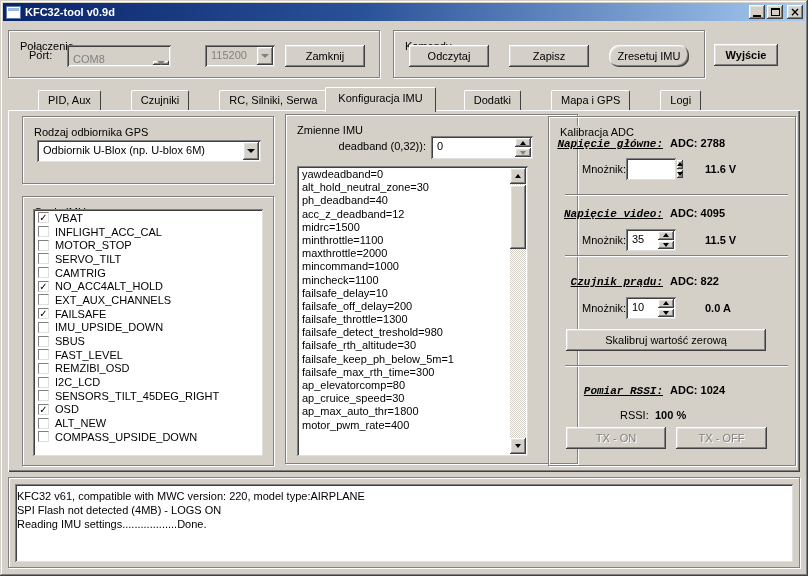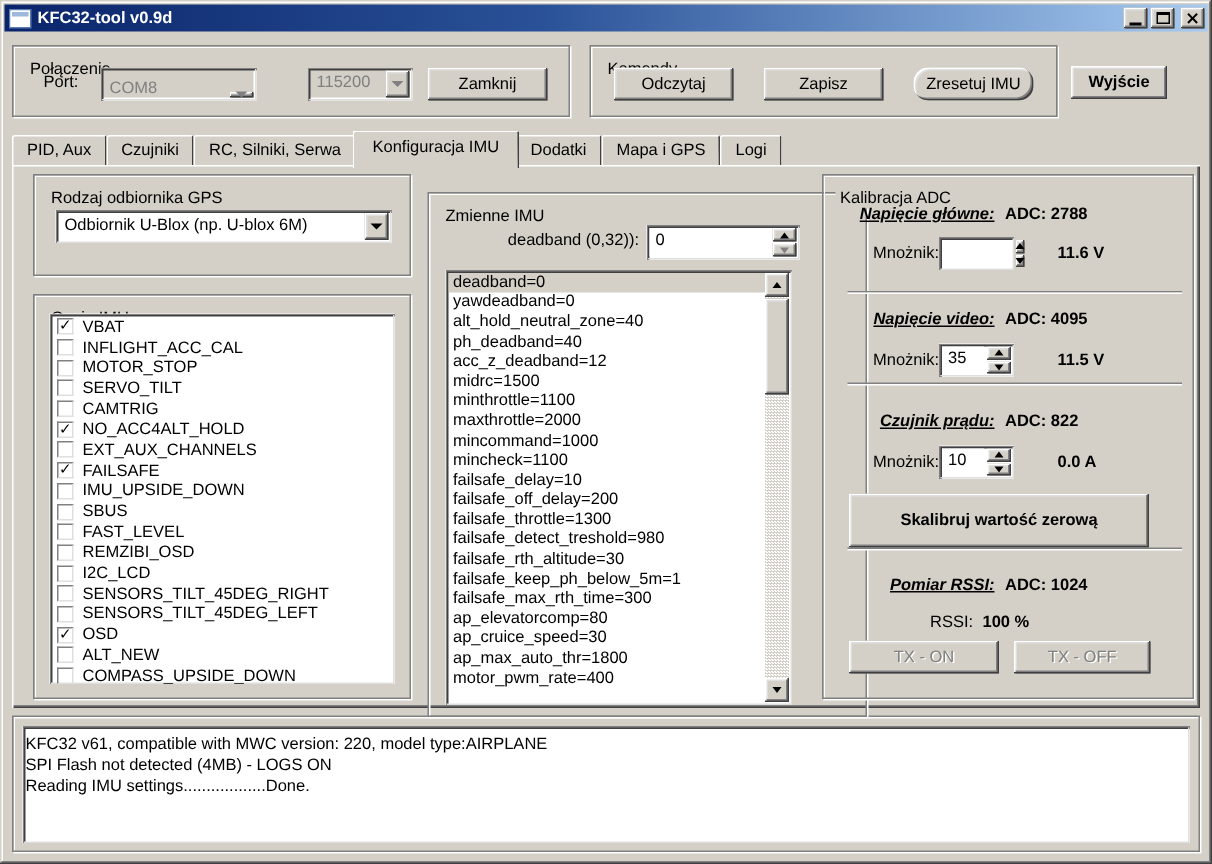--- a/index.html
+++ b/index.html
@@ -58,21 +58,21 @@
   .spinner .sval { flex:1; margin:2px 0 2px 2px; padding:2px 0 0 4px; background:#fff; overflow:hidden; }
   .spinbtns { width:16px; margin:2px; display:flex; flex-direction:column; gap:1px; }
   .spinbtn { flex:1; background:#d4d0c8; display:flex; align-items:center; justify-content:center;
     box-shadow: inset -1px -1px 0 #404040, inset 1px 1px 0 #fff, inset -2px -2px 0 #808080, inset 2px 2px 0 #dfdfdf; }
 
   
   .tabbar { position:absolute; left:8px; top:87px; height:23px; display:flex; align-items:flex-end; z-index:4; }
   .tab {
     height:20px; line-height:19px; padding:0 9px; background:#d4d0c8; position:relative;
     border-top:1px solid #fff; border-left:1px solid #fff; border-right:1px solid #404040;
-    border-top-left-radius:2px; border-top-right-radius:2px; white-space:nowrap; cursor:default;
+    border-top-left-radius:2px; border-top-right-radius:2px; white-space:nowrap; cursor:default;margin-left:30px;
   }
   .tab.active { height:25px; line-height:21px; padding:0 12px; margin:0 -2px -2px -2px; z-index:5; }
   .panel {
     position:absolute; left:8px; top:110px; width:792px; height:362px; background:#d4d0c8; z-index:1;
     box-shadow: inset 1px 1px 0 #fff, inset -1px -1px 0 #404040, inset -2px -2px 0 #808080;
   }
 
   
   .cb-row { display:flex; align-items:center; height:13.7px; padding-left:3px; }
   .checkbox { width:11px; height:11px; background:#fff; margin-right:6px; flex:0 0 auto;
@@ -85,21 +85,21 @@
   .var-row.selected { background:#d4d0c8; }
   .scrollbar { position:absolute; top:2px; right:2px; bottom:2px; width:16px;
     background: conic-gradient(#fff 0 25%, #d4d0c8 25% 50%, #fff 50% 75%, #d4d0c8 75%) 0 0/2px 2px; }
   .sb-btn { position:absolute; left:0; width:16px; height:16px; background:#d4d0c8; display:flex; align-items:center; justify-content:center;
     box-shadow: inset -1px -1px 0 #404040, inset 1px 1px 0 #fff, inset -2px -2px 0 #808080, inset 2px 2px 0 #dfdfdf; }
   .sb-thumb { position:absolute; left:0; width:16px; background:#d4d0c8;
     box-shadow: inset -1px -1px 0 #404040, inset 1px 1px 0 #fff, inset -2px -2px 0 #808080, inset 2px 2px 0 #dfdfdf; }
 
   
   .adc-header { position:absolute; left:8px; display:flex; align-items:baseline; white-space:nowrap; }
-  .adc-title { width:106px; text-align:right; font-style:italic; font-weight:bold; text-decoration:underline; }
+  .adc-title { width:106px; text-align:right; font-style:italic; font-weight:bold; text-decoration:underline;font-family:Liberation Mono, monospace; }
   .adc-adc { margin-left:7px; font-weight:bold; }
   .adc-row { position:absolute; left:0; height:22px; }
   .mult-label { position:absolute; left:33px; top:5px; }
   .reading { position:absolute; left:156px; top:5px; font-weight:bold; }
   .etched { position:absolute; left:16px; width:223px; height:2px; border-top:1px solid #808080; border-bottom:1px solid #fff; }
   .rssi-label { position:absolute; left:71px; top:3px; }
   .rssi-value { position:absolute; left:106px; top:3px; font-weight:bold; }
 
   
   .log-line { line-height:14px; white-space:pre; }
@@ -227,57 +227,52 @@
           </div>
           <div class="cb-row">
             <span class="checkbox"></span>
             <span class="cb-label">I2C_LCD</span>
           </div>
           <div class="cb-row">
             <span class="checkbox"></span>
             <span class="cb-label">SENSORS_TILT_45DEG_RIGHT</span>
           </div>
           <div class="cb-row">
-            <span class="checkbox"></span>
-            <span class="cb-label">SENSORS_TILT_45DEG_LEFT</span>
-          </div>
-          <div class="cb-row">
             <span class="checkbox">✓</span>
             <span class="cb-label">OSD</span>
           </div>
           <div class="cb-row">
             <span class="checkbox"></span>
             <span class="cb-label">ALT_NEW</span>
           </div>
           <div class="cb-row">
             <span class="checkbox"></span>
             <span class="cb-label">COMPASS_UPSIDE_DOWN</span>
           </div>
         </div>
     </div>
 
-    <div class="group" style="left:277px; top:18px; width:293px; height:350px;">
+    <div class="group" style="left:277px; top:4px; width:293px; height:350px;">
       <span class="legend">Zmienne IMU</span>
       <span style="position:absolute; left:8px; top:25px; width:132px; text-align:right; white-space:nowrap;">deadband (0,32)):</span>
       <div class="spinner sunken" style="left:145px; top:21px; width:102px; height:23px;">
         <span class="sval">0</span>
         <span class="spinbtns">
           <span class="spinbtn">
               <i class="tri-up-s"></i>
             </span>
           <span class="spinbtn">
               <i class="tri-down-s gray"></i>
             </span>
         </span>
       </div>
       <div class="sunken" style="position:absolute; left:11px; top:51px; width:231px; height:290px; padding:2px; overflow:hidden;">
         <div style="position:absolute; left:2px; top:2px; right:18px; bottom:2px; overflow:hidden;">
-            <div class="var-row selected">deadband=0</div>
             <div class="var-row">yawdeadband=0</div>
-            <div class="var-row">alt_hold_neutral_zone=40</div>
+            <div class="var-row">alt_hold_neutral_zone=30</div>
             <div class="var-row">ph_deadband=40</div>
             <div class="var-row">acc_z_deadband=12</div>
             <div class="var-row">midrc=1500</div>
             <div class="var-row">minthrottle=1100</div>
             <div class="var-row">maxthrottle=2000</div>
             <div class="var-row">mincommand=1000</div>
             <div class="var-row">mincheck=1100</div>
             <div class="var-row">failsafe_delay=10</div>
             <div class="var-row">failsafe_off_delay=200</div>
             <div class="var-row">failsafe_throttle=1300</div>
@@ -359,21 +354,21 @@
             <span class="spinbtn">
                 <i class="tri-up-s"></i>
               </span>
             <span class="spinbtn">
                 <i class="tri-down-s"></i>
               </span>
           </span>
         </div>
         <span class="reading">0.0 A</span>
       </div>
-      <div class="btn" style="left:17px; top:212px; width:200px; height:36px;font-weight:bold;">Skalibruj wartość zerową</div>
+      <div class="btn" style="left:17px; top:212px; width:200px; height:22px;">Skalibruj wartość zerową</div>
       <div class="etched" style="top:248px;"></div>
 
       <div class="adc-header" style="top:267px;">
         <span class="adc-title">Pomiar RSSI:</span>
         <span class="adc-adc">ADC: 1024</span>
       </div>
       <div class="adc-row" style="top:289px; width:100%;">
         <span class="rssi-label">RSSI:</span>
         <span class="rssi-value">100 %</span>
       </div>

